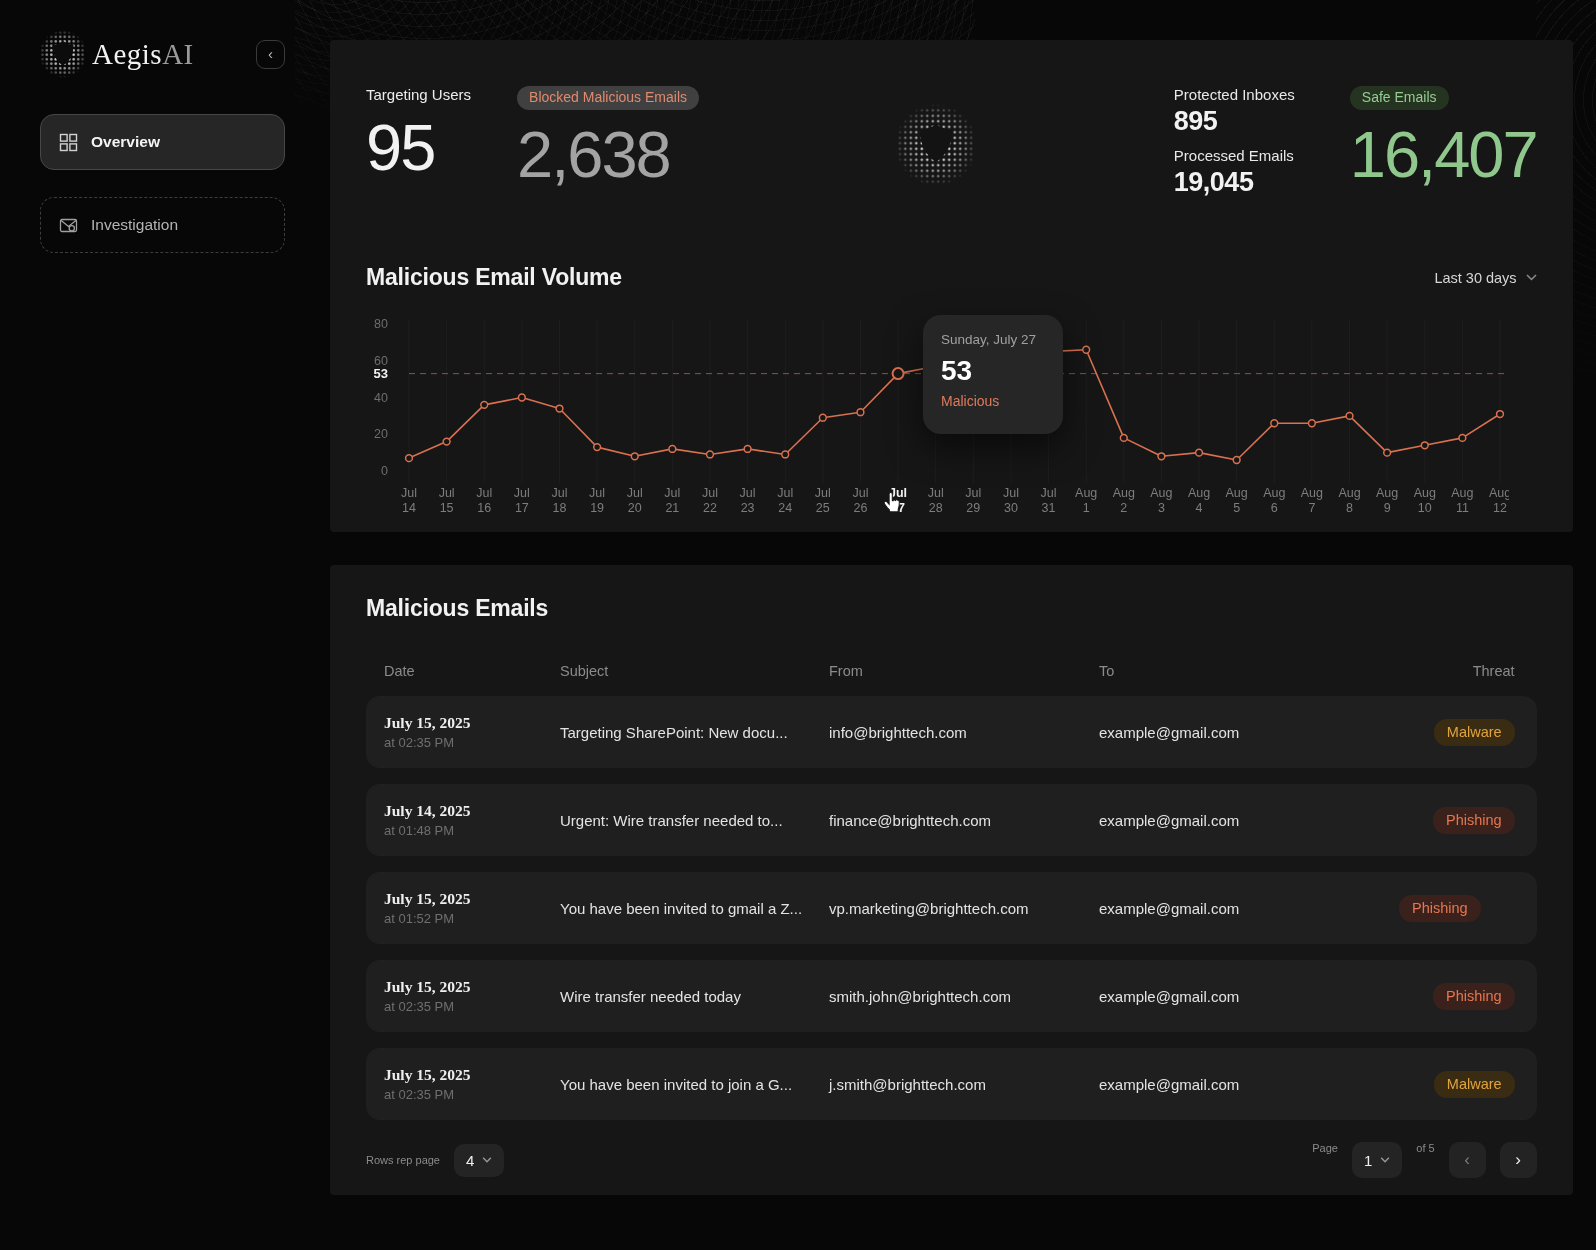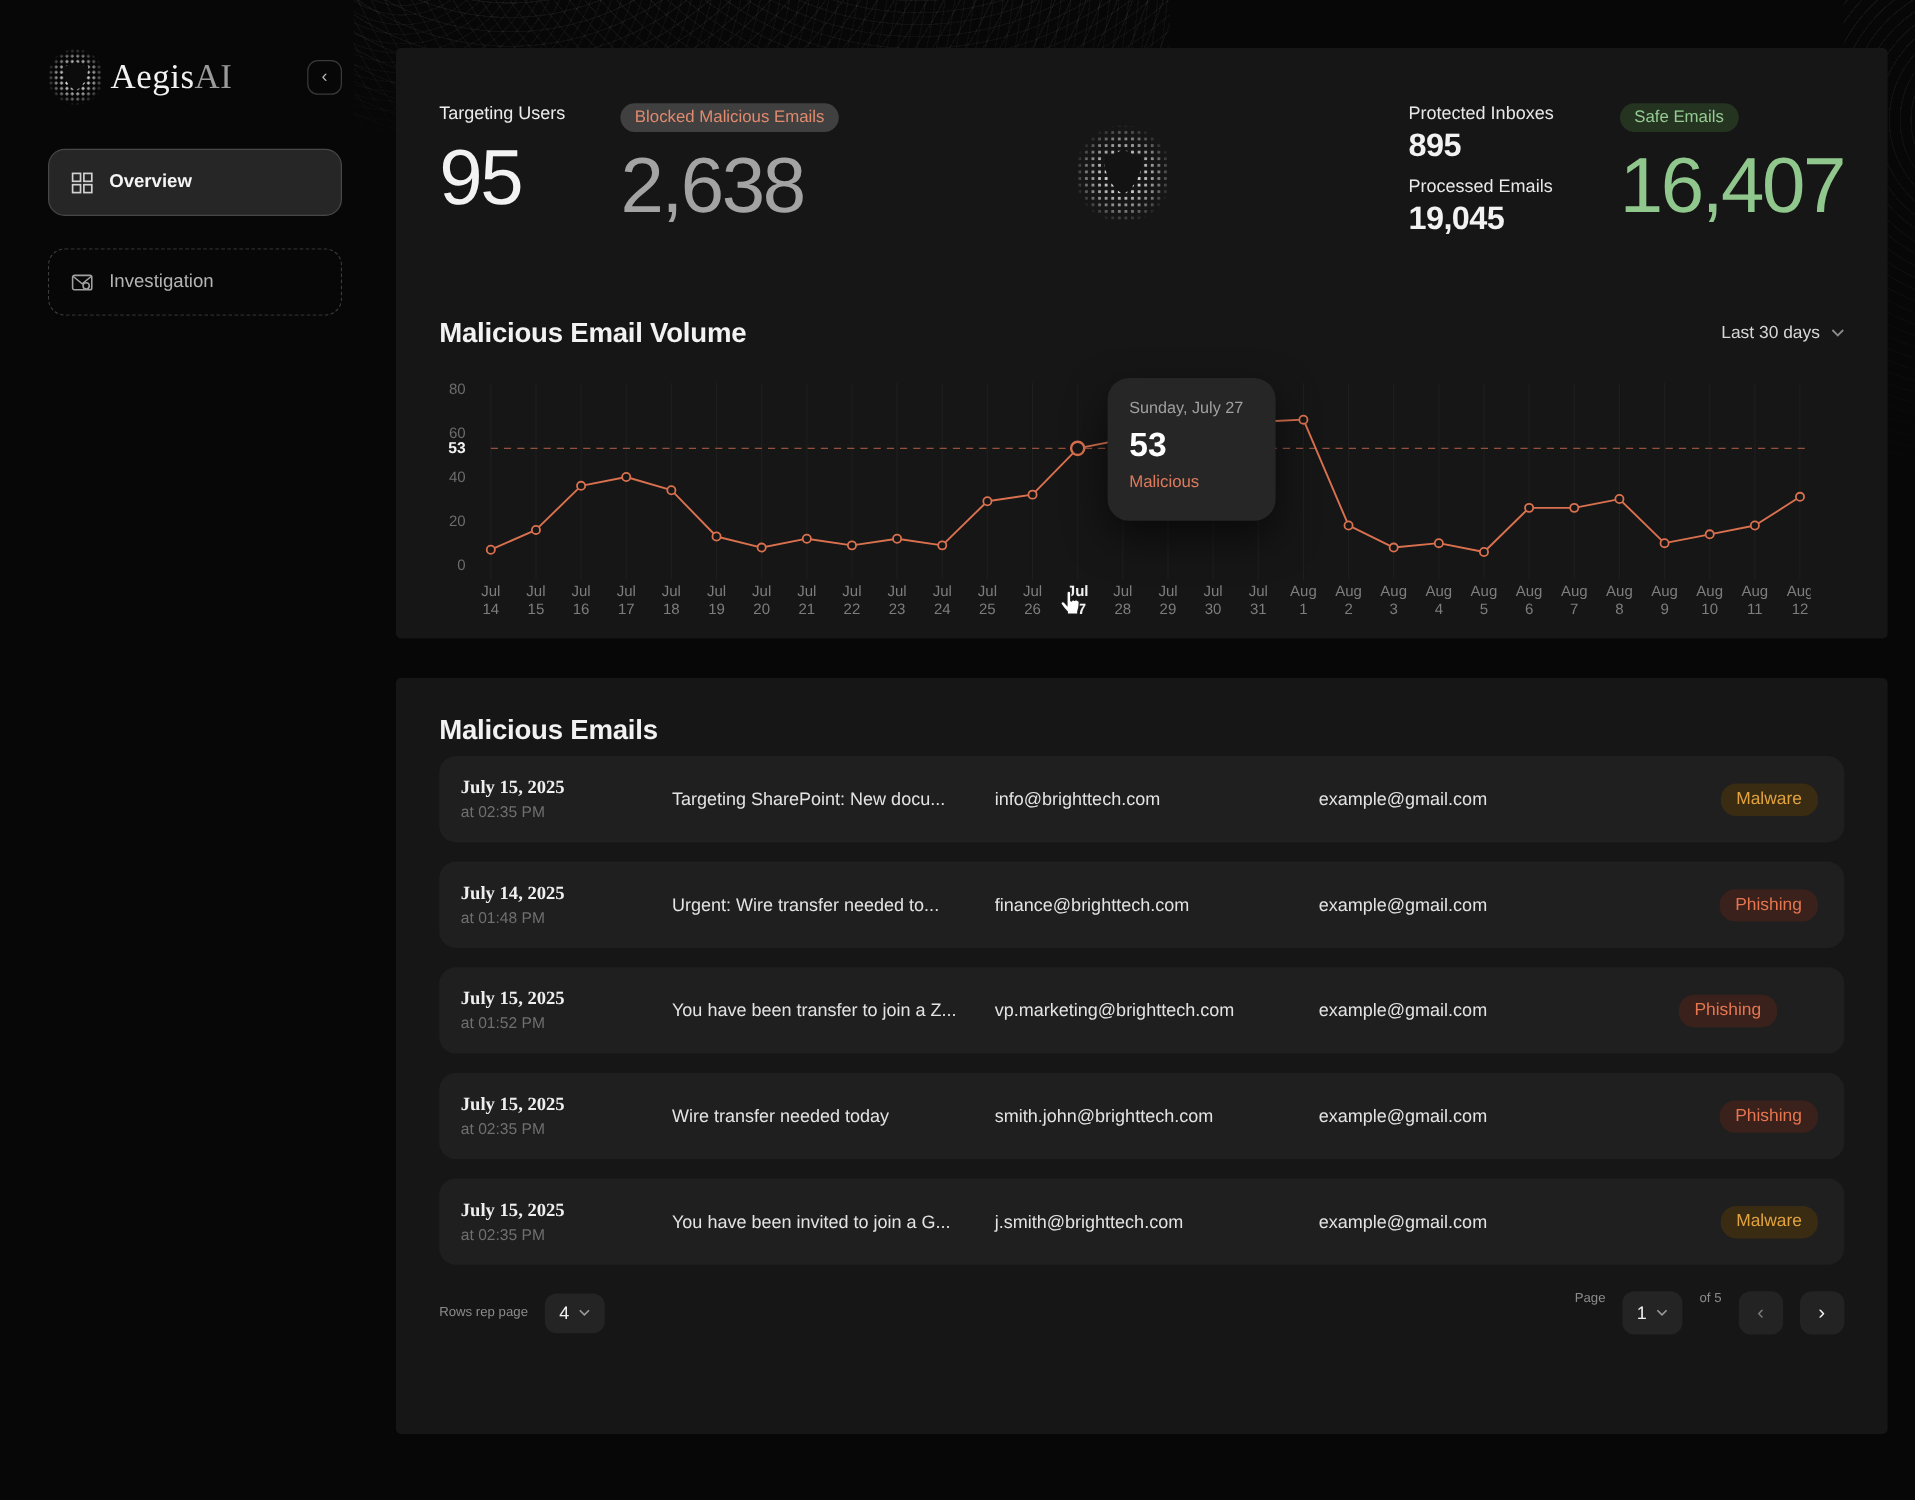--- a/index.html
+++ b/index.html
@@ -24,21 +24,21 @@
   .bg-waves-right {
     position:absolute; top:0; right:0; width:60px; height:470px; pointer-events:none;
     background:repeating-radial-gradient(circle at 120px 100px, rgba(255,255,255,.05) 0 1px, transparent 1px 9px);
     -webkit-mask-image:linear-gradient(to bottom,#000,transparent);
     mask-image:linear-gradient(to bottom,#000,transparent);
   }
 
   .app { display:flex; width:100%; height:100%; position:relative; }
 
   
-  .sidebar { width:300px; flex:none; padding:40px 15px 0 40px; position:relative; }
+  .sidebar { width:300px; flex:none; padding:12px 15px 0 40px; position:relative;margin-top:18px; }
   .logo-row { display:flex; align-items:center; }
   .logo-emblem { position:relative; width:46px; height:48px; flex:none; }
   .logo-emblem .dots {
     position:absolute; inset:0;
     background-image:radial-gradient(rgba(255,255,255,.95) 1px, rgba(255,255,255,0) 1.5px);
     background-size:4.5px 4.5px;
     -webkit-mask-image:radial-gradient(circle, rgba(0,0,0,.95) 25%, rgba(0,0,0,.45) 55%, transparent 72%);
     mask-image:radial-gradient(circle, rgba(0,0,0,.95) 25%, rgba(0,0,0,.45) 55%, transparent 72%);
   }
   .logo-emblem svg { position:absolute; left:11px; top:10px; }
@@ -374,20 +374,27 @@
           <svg width="19" height="21" viewBox="0 0 14 16">
             <path d="M5.2 1.6 C5.2 .9 5.7 .4 6.4 .4 C7.1 .4 7.6 .9 7.6 1.6 L7.6 6.6 L8.1 6.7 C8.2 6.2 8.8 5.9 9.4 6.1 L10.1 6.4 C10.2 6 10.8 5.8 11.3 6 L12 6.3 C12.6 6.5 13 7 13 7.7 C13 9.4 12.8 11.6 12.1 13.2 L12.1 15 L5.4 15 L5.4 13.6 C4.1 12.3 2.3 10 1.6 8.9 C1.2 8.3 1.4 7.6 2 7.3 C2.5 7 3.2 7.1 3.6 7.6 L5.2 9.4 Z" fill="#ffffff" stroke="#1a1a1a" stroke-width="0.8"></path>
           </svg>
         </div>
       </div>
     </section>
 
     <section class="card table">
       <h2 class="table-title">Malicious Emails</h2>
 
+      <div class="thead tgrid">
+        <div>Date</div>
+        <div>Subject</div>
+        <div>From</div>
+        <div>To</div>
+        <div class="th-threat">Threat</div>
+      </div>
 
       <div class="rows" id="rows-container">
           <div class="table-row tgrid">
             <div class="c-date">
               <div class="d1">July 15, 2025</div>
               <div class="d2">at 02:35 PM</div>
             </div>
             <div class="c-subject">Targeting SharePoint: New docu...</div>
             <div class="c-from">info@brighttech.com</div>
             <div class="c-to">example@gmail.com</div>
@@ -401,21 +408,21 @@
             <div class="c-subject">Urgent: Wire transfer needed to...</div>
             <div class="c-from">finance@brighttech.com</div>
             <div class="c-to">example@gmail.com</div>
             <div class="c-threat"><span class="badge phishing">Phishing</span></div>
           </div>
           <div class="table-row tgrid">
             <div class="c-date">
               <div class="d1">July 15, 2025</div>
               <div class="d2">at 01:52 PM</div>
             </div>
-            <div class="c-subject">You have been transfer to join a Z...</div>
+            <div class="c-subject">You have been invited to gmail a Z...</div>
             <div class="c-from">vp.marketing@brighttech.com</div>
             <div class="c-to">example@gmail.com</div>
             <div class="c-threat"><span class="badge phishing">Phishing</span></div>
           </div>
           <div class="table-row tgrid">
             <div class="c-date">
               <div class="d1">July 15, 2025</div>
               <div class="d2">at 02:35 PM</div>
             </div>
             <div class="c-subject">Wire transfer needed today</div>

